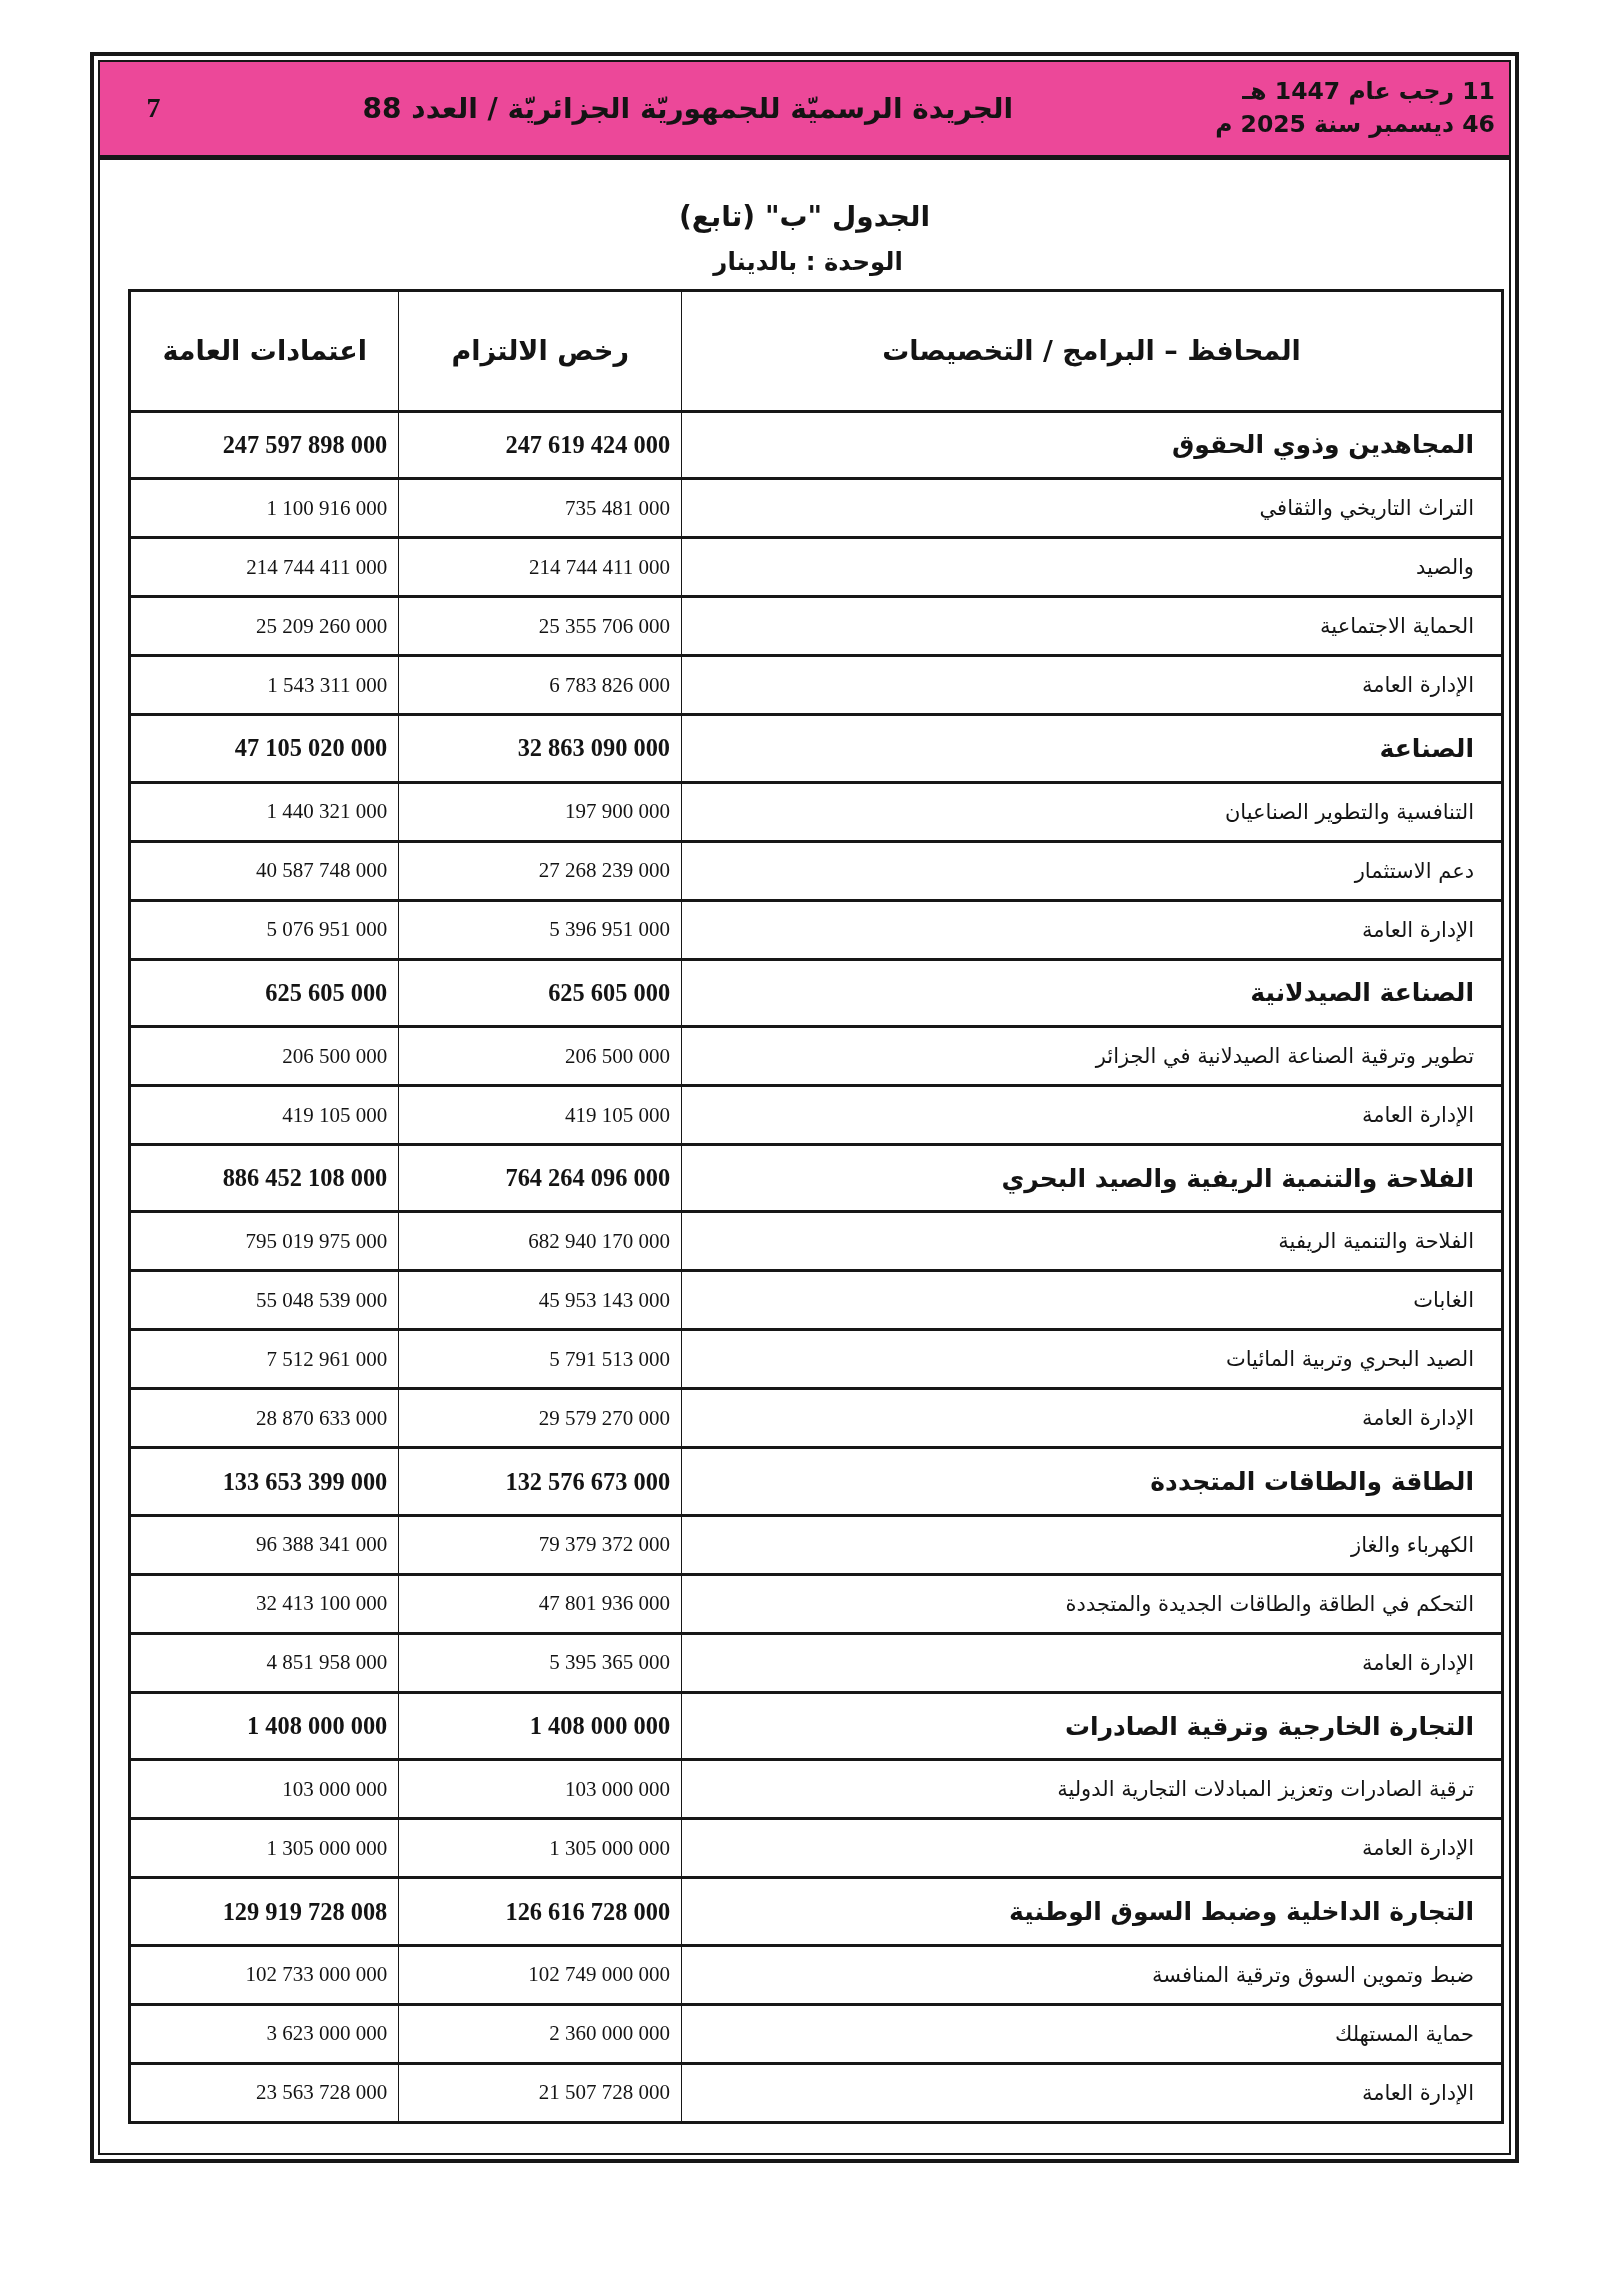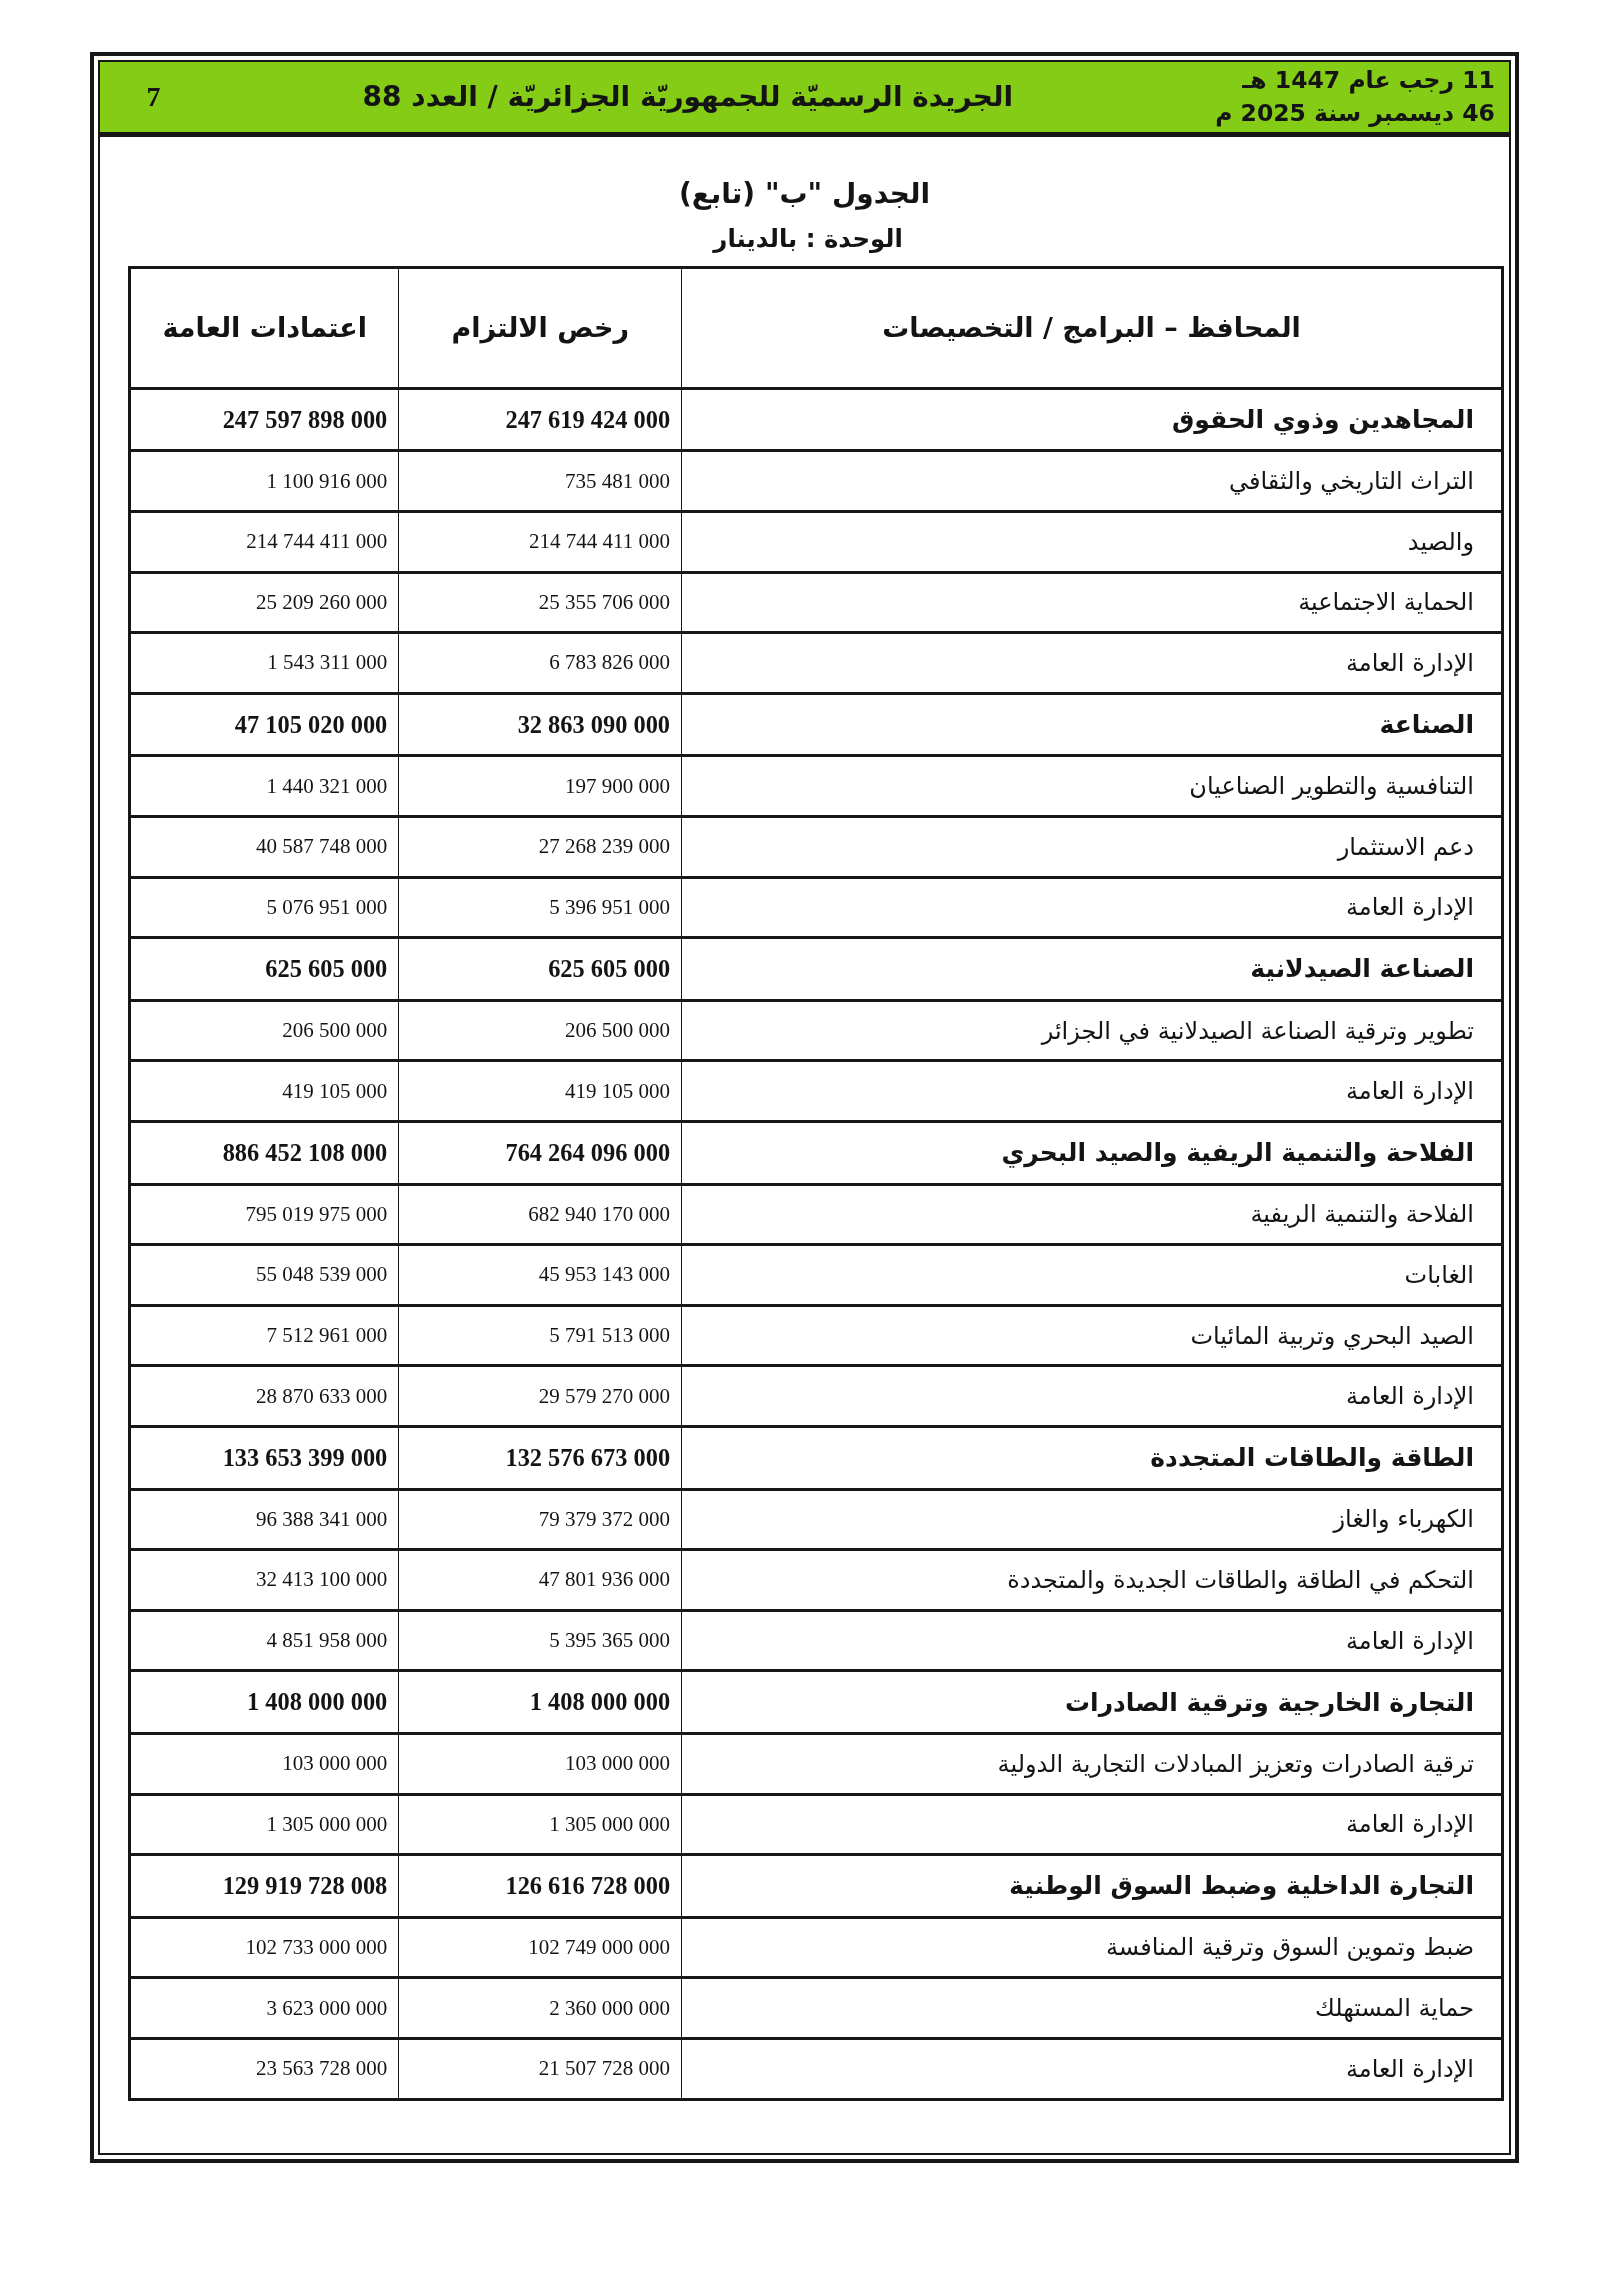--- a/index.html
+++ b/index.html
@@ -9,21 +9,21 @@
     font-family:"DejaVu Sans", sans-serif; color:#141414;
   }
   .page-frame {
     position:absolute; left:90px; top:52px; width:1429px; height:2111px;
     border:4.5px solid #171717; padding:3.6px; background:#ffffff;
   }
   .page-inner {
     width:100%; height:100%; border:2.7px solid #171717; overflow:hidden;
   }
   .band {
-    height:75px; background:#84cc16; border-bottom:5.4px solid #171717;
+    height:98px; background:#ec4899; border-bottom:5.4px solid #171717;
     display:flex; align-items:center;
   }
   .band-dates {
     margin-inline-start:14.5px; text-align:right; font-weight:bold;
     font-size:23.5px; line-height:1.4; white-space:nowrap;
   }
   .band-title { flex:1; text-align:center; font-weight:bold; font-size:28px; }
   .band-page {
     margin-inline-end:47px; font-family:"Liberation Serif", serif;
     font-weight:bold; font-size:28px;
@@ -39,21 +39,21 @@
     border:3.6px solid #171717; height:1835px;
   }
   .budget-table th, .budget-table td {
     border-left:1.8px solid #171717; border-right:1.8px solid #171717;
     border-top:3.6px solid #171717; border-bottom:3.6px solid #171717;
     vertical-align:middle; overflow:hidden;
   }
   .budget-table thead th {
     height:121px; font-size:27px; font-weight:bold; text-align:center;
   }
-  td.label { font-size:24px; text-align:right; padding-right:27px; padding-left:9px; }
+  td.label { font-size:21px; text-align:right; padding-right:27px; padding-left:9px; }
   td.num {
     direction:ltr; text-align:right; padding-right:11px;
     font-family:"Liberation Serif", serif; font-size:21px; white-space:nowrap;
   }
   tr.portfolio td.label { font-weight:bold; font-size:25px; }
   tr.portfolio td.num { font-weight:bold; font-size:24.4px; }
 </style>
 </head>
 <body>
 

